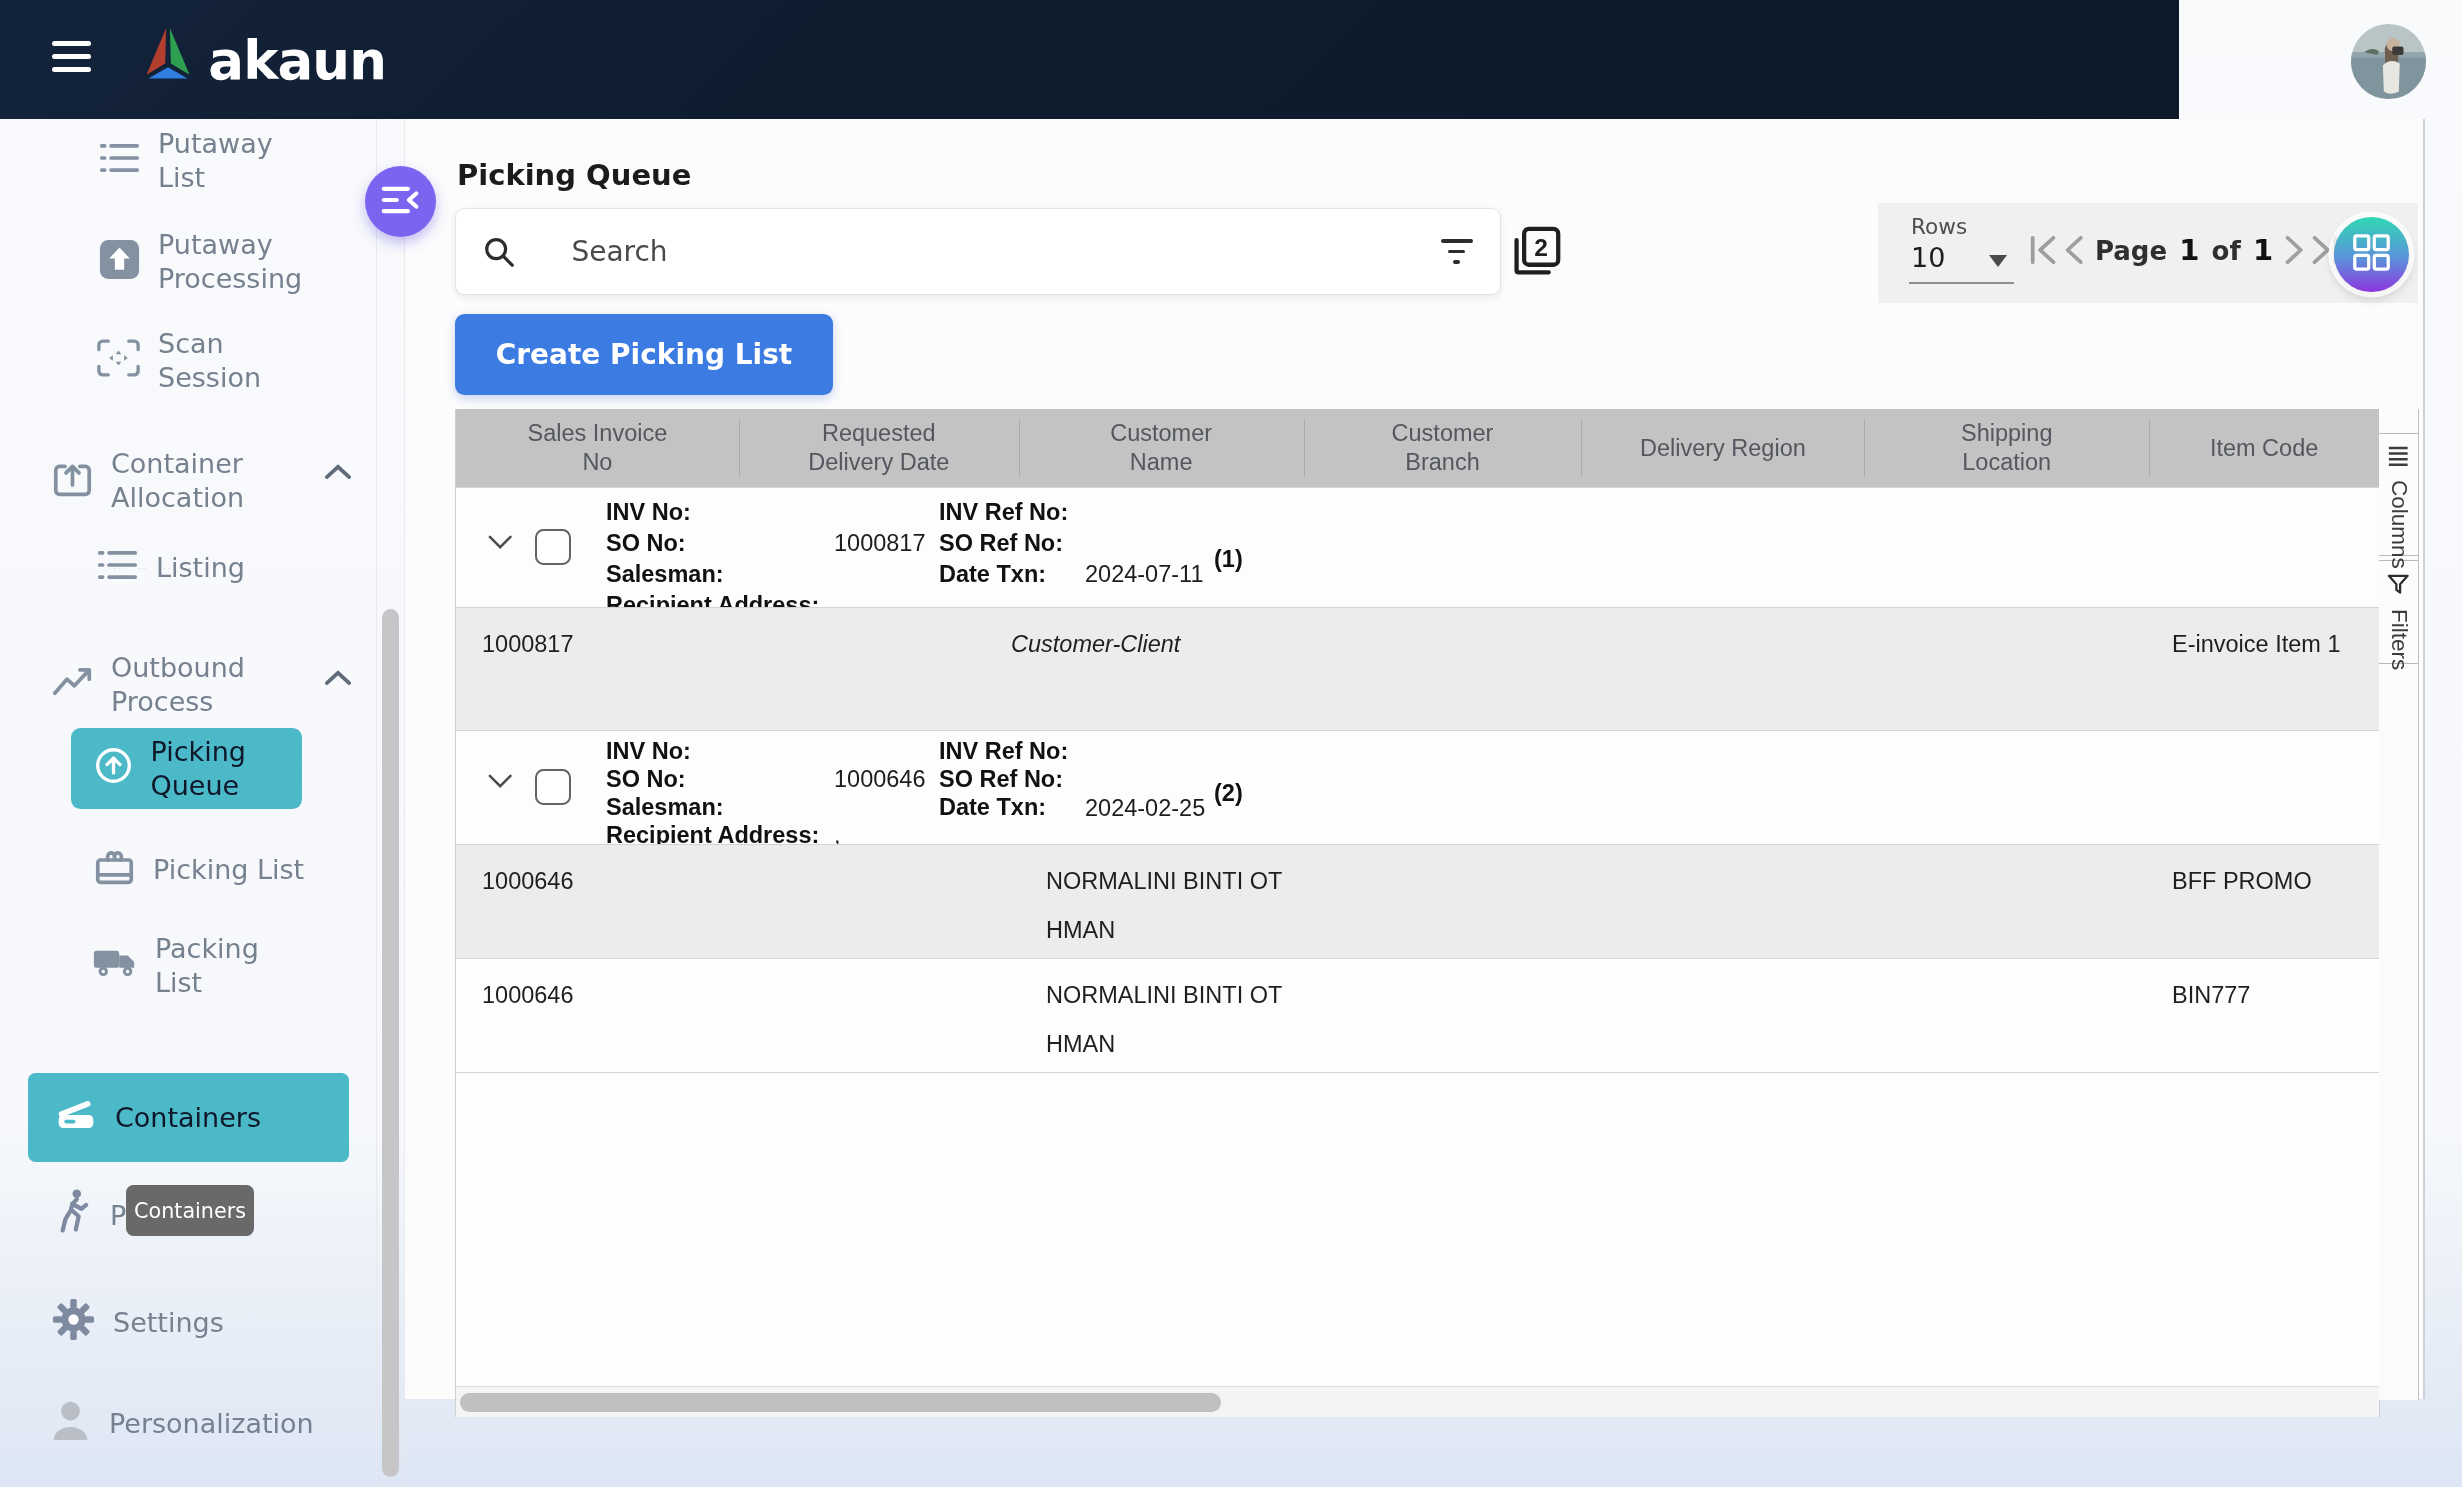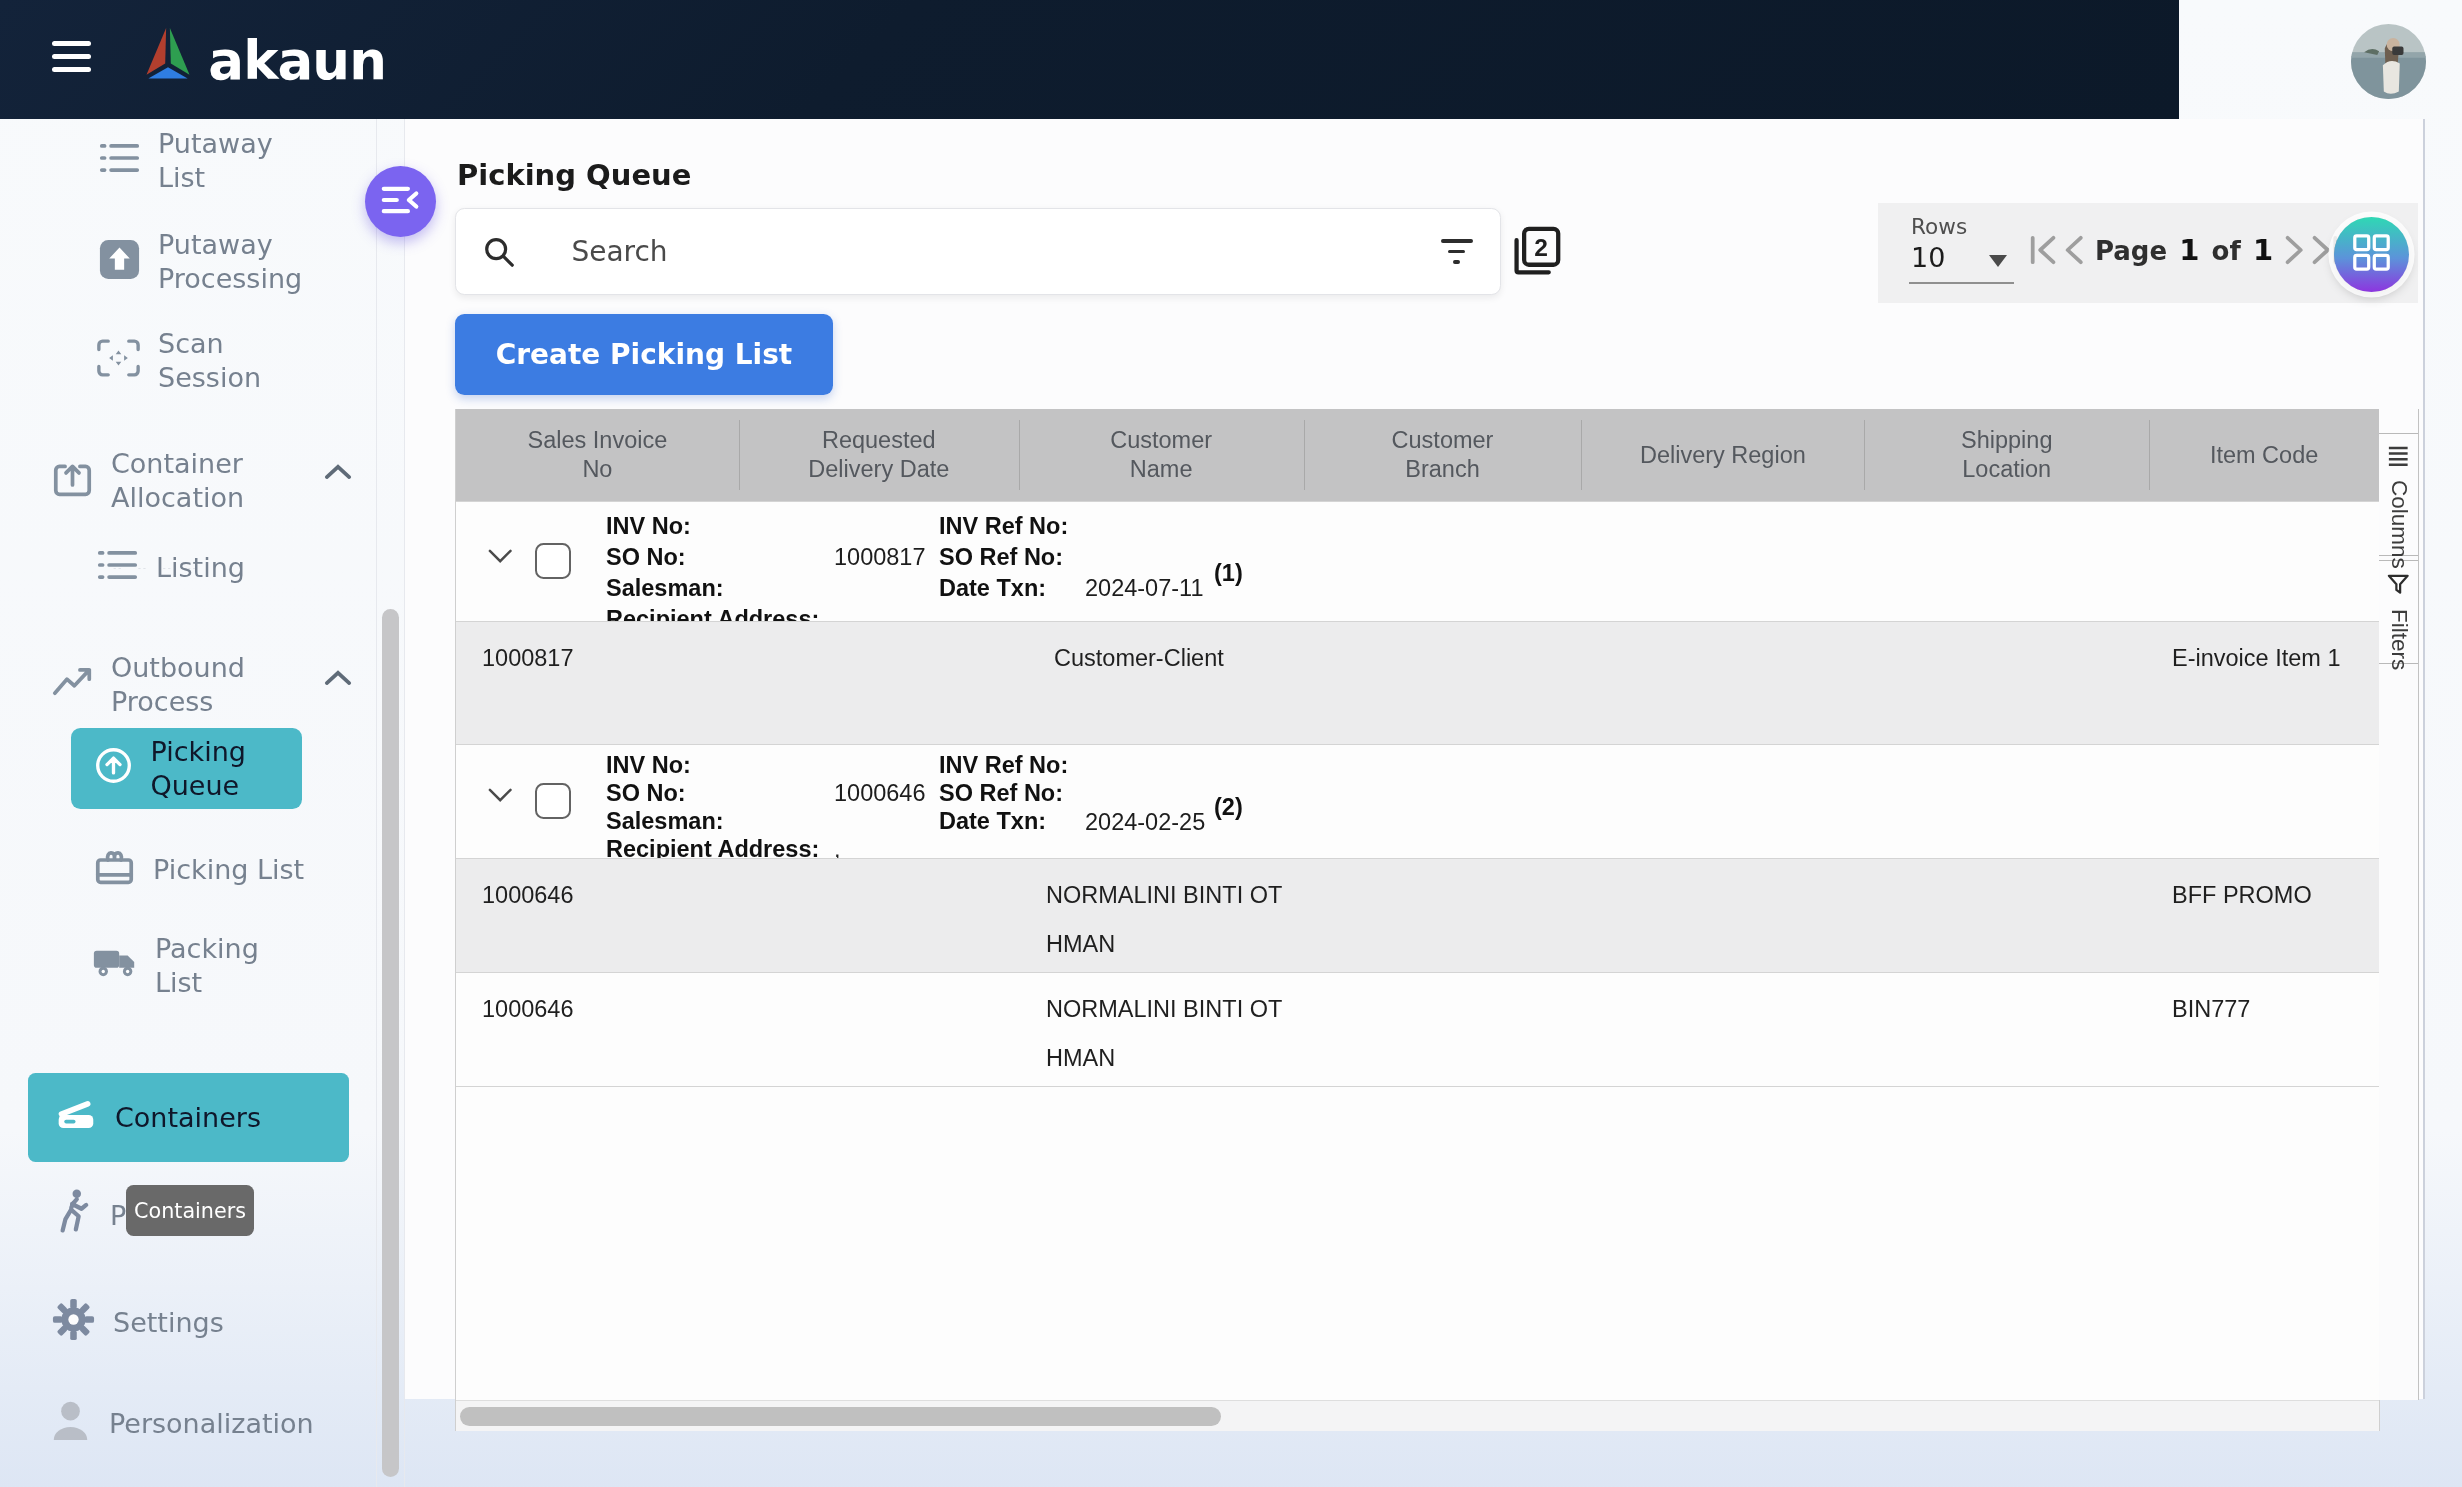--- a/index.html
+++ b/index.html
@@ -58,21 +58,21 @@
   .pg-word{font-size:26px;font-weight:600;color:#2f2f2f;font-family:"DejaVu Sans",sans-serif;}
   .pg-num{font-size:29px;font-weight:700;color:#111;font-family:"DejaVu Sans",sans-serif;}
   .grid-fab{left:2334px;top:217px;width:75px;height:75px;border-radius:50%;cursor:pointer;
             background:linear-gradient(180deg,#2fd8b4 0%,#5c93da 55%,#8d35df 100%);
             box-shadow:0 0 0 5.6px rgba(255,255,255,.8),0 4.7px 11.3px rgba(0,0,0,.25);
             display:flex;align-items:center;justify-content:center;z-index:5;}
 
   
   .tbl{left:455px;top:409px;width:1923px;border-left:0.9px solid #cfcfcf;border-right:0.9px solid #cfcfcf;
        font-family:"Liberation Sans",sans-serif;}
-  .thead{display:flex;height:92px;background:#c3c3c4;}
+  .thead{display:flex;height:78px;background:#c3c3c4;}
   .th{display:flex;align-items:center;justify-content:center;text-align:center;color:#54585e;font-size:23.5px;position:relative;}
   .th + .th::before{content:"";position:absolute;left:0;top:11.3px;bottom:11.3px;width:0.9px;background:#a9a9a9;}
   .th .thlbl{max-width:169px;line-height:29px;}
   .trow{position:relative;border-top:0.9px solid #d4d4d4;background:#fdfdfd;}
   .trow.grey{background:#ececed;}
   .grp-chev{position:absolute;left:32px;cursor:pointer;}
   .grp-check{position:absolute;left:79px;width:32px;height:32px;border:2.8px solid #636363;border-radius:8.5px;background:#fff;cursor:pointer;}
   .grp-labels{position:absolute;font-weight:700;color:#111;font-size:23.5px;line-height:31px;}
   .grp-vals{position:absolute;font-size:23.5px;color:#1d1d1d;line-height:31px;}
   .grp-count{position:absolute;font-weight:700;font-size:23.5px;color:#111;}
@@ -459,21 +459,21 @@
         <div>INV Ref No:</div>
         <div>SO Ref No:</div>
         <div>Date Txn:</div>
       </div>
       <div class="grp-vals" style="left:629px;top:71px;">2024-07-11</div>
       <div class="grp-count" style="left:758px;top:58px;">(1)</div>
     </div>
 
     <div class="trow grey" style="height:122px;">
       <span class="cell-txt" style="left:26px;top:22.5px;">1000817</span>
-      <span class="cell-txt cust" style="left:598px;top:22.5px;width:272px;">
+      <span class="cell-txt cust" style="left:555px;top:22.5px;width:272px;font-style:italic;">
         <span>Customer-Client</span>
         <span></span>
       </span>
       <span class="cell-txt" style="left:1716px;top:22.5px;">E-invoice Item 1</span>
     </div>
 
     <div class="trow" style="height:113px;">
       <span class="grp-chev" style="top:43px;">
         <svg width="24.4" height="15" viewBox="0 0 26 16" fill="none" stroke="#4a4a4a" stroke-width="2.6" stroke-linecap="round">
             <path d="M2 2 L13 13 L24 2"></path>

